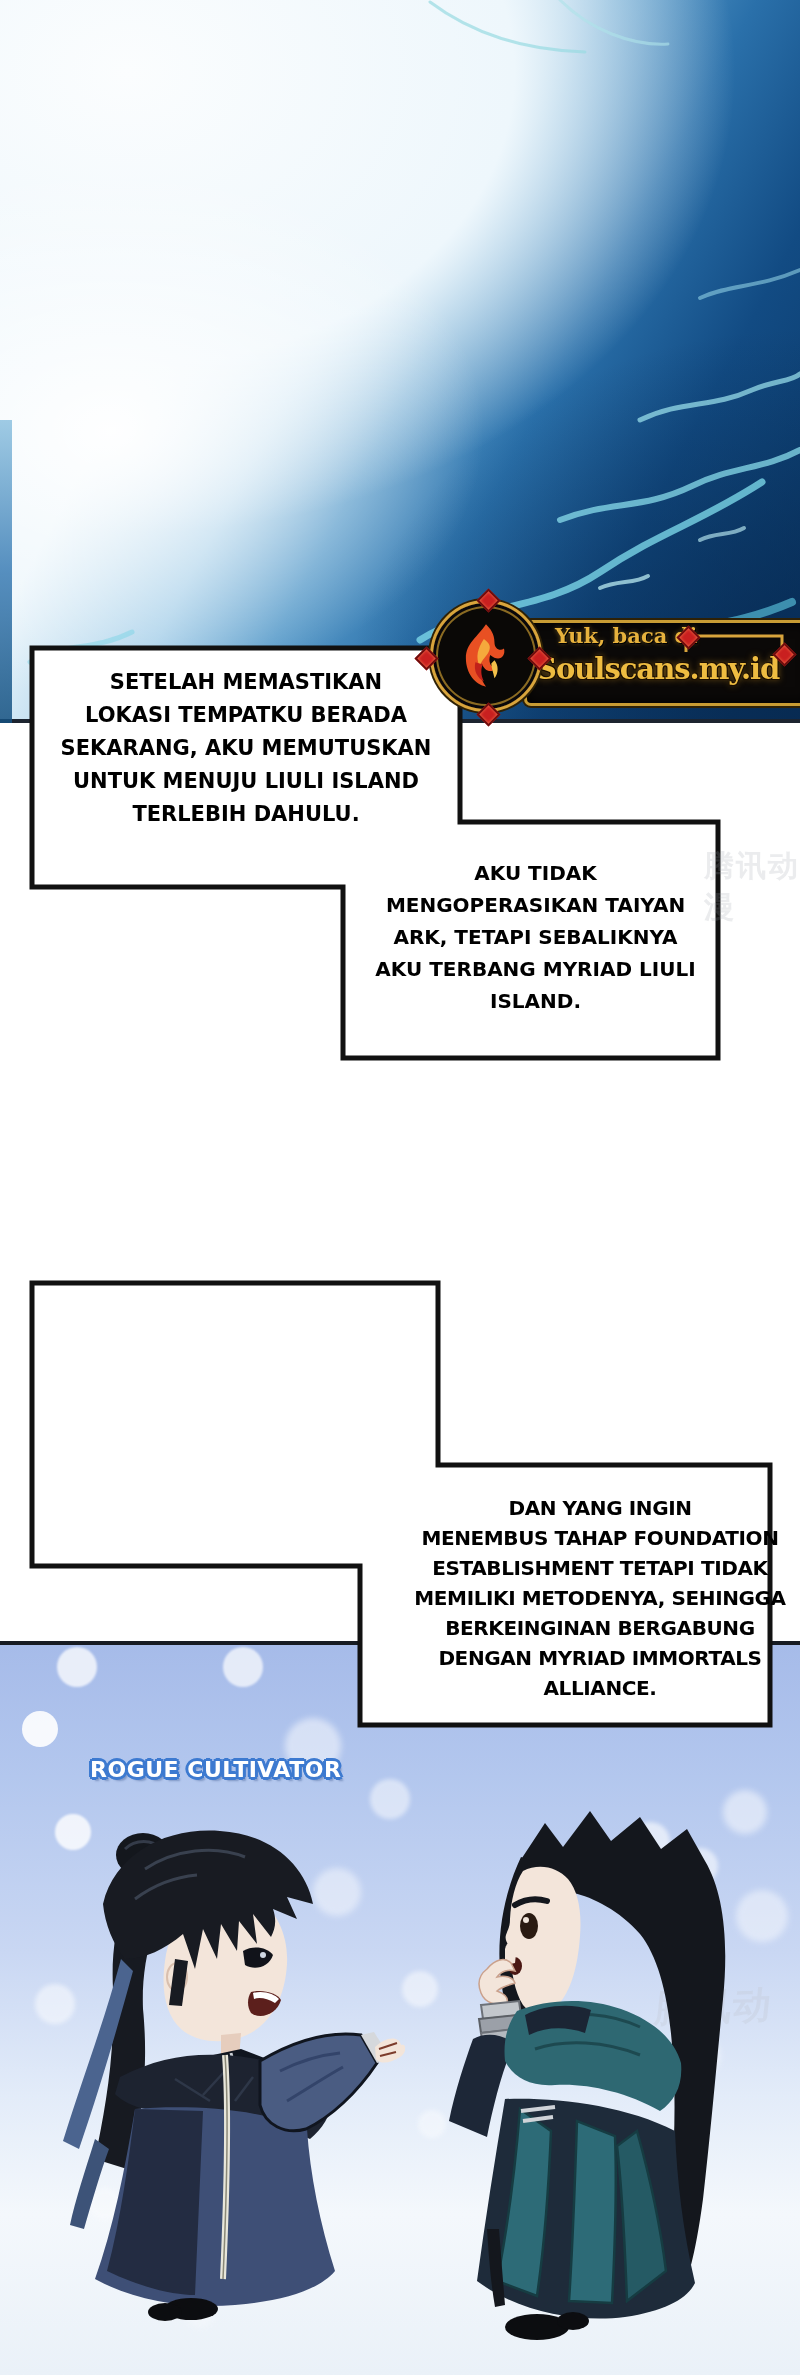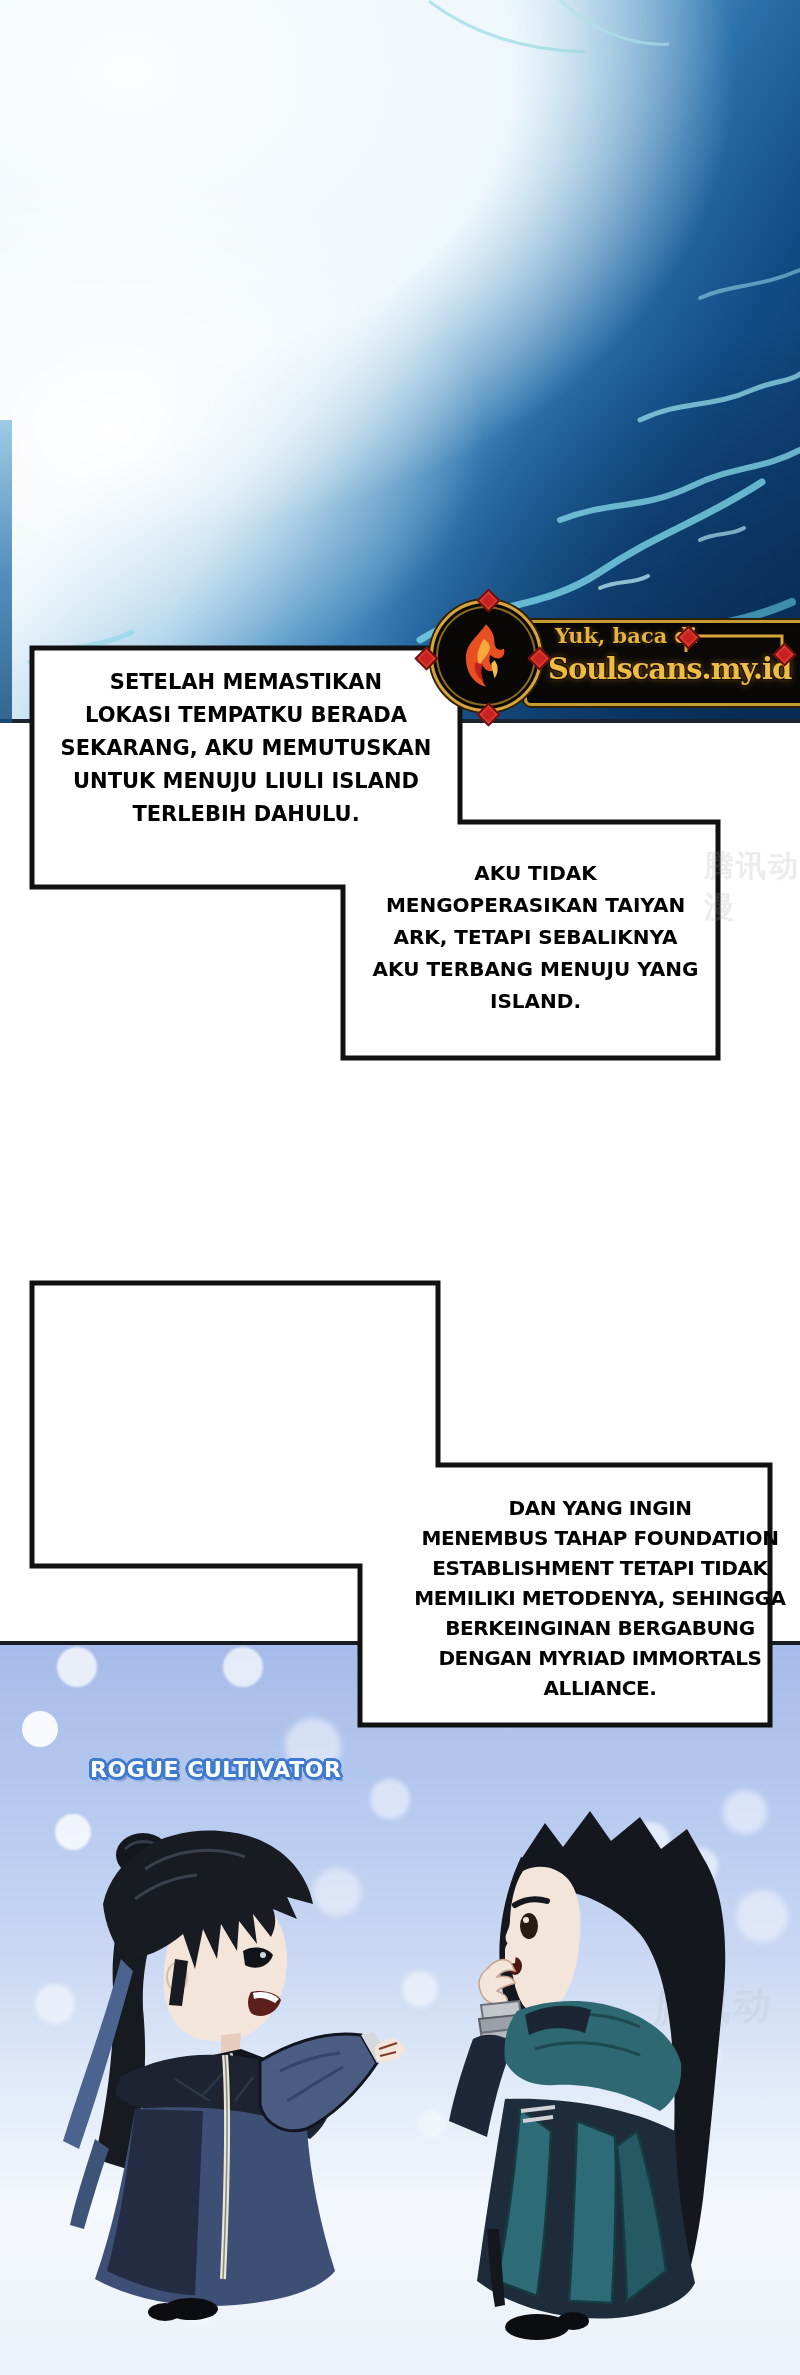--- a/index.html
+++ b/index.html
@@ -29,21 +29,21 @@
 
   
   .badge-wrap{position:absolute;left:424px;top:596px;width:380px;height:130px;}
   .banner{position:absolute;left:100px;top:24px;width:290px;height:86px;box-sizing:border-box;
     background:#0b0908;border:3px solid #c89c34;border-radius:7px;
     box-shadow:0 0 0 2px #2e2106, inset 0 0 14px #000;}
   .tagline{position:absolute;left:131px;top:27px;font-family:"DejaVu Serif",serif;
     font-weight:700;font-size:21px;color:#e7b23d;text-shadow:1px 1px 0 #000,0 0 5px rgba(250,190,60,.4);}
   .sitename{position:absolute;left:112px;top:56px;font-family:"DejaVu Serif",serif;
     font-weight:700;font-size:29px;color:#eebc41;letter-spacing:-1px;
-    text-shadow:1px 1px 0 #1a0e00,-1px 1px 0 #1a0e00,1px -1px 0 #1a0e00,0 0 7px rgba(255,180,40,.55);padding-left:12px;}
+    text-shadow:1px 1px 0 #1a0e00,-1px 1px 0 #1a0e00,1px -1px 0 #1a0e00,0 0 7px rgba(255,180,40,.55);}
   .circle-badge{position:absolute;left:6px;top:4px;width:112px;height:112px;border-radius:50%;
     background:#0a0806;border:3px solid #d8a43c;box-sizing:border-box;
     box-shadow:0 0 0 2px #2e2106, inset 0 0 0 3px #09070a, inset 0 0 0 5px #8a6a22;}
   .dia{position:absolute;width:13px;height:13px;background:#c92020;border:2px solid #6e0e0e;
     transform:rotate(45deg);box-shadow:inset 0 0 3px #ff7a50;}
 
   
   .scene{position:absolute;left:0;top:1641px;width:800px;height:734px;
     border-top:4px solid #171b22;box-sizing:border-box;
     background:linear-gradient(to bottom,#a6bbe9 0%,#b3c7ee 18%,#c9d7f3 42%,#e3ecf9 62%,#f4f8fc 78%,#eaf1f8 100%);}
@@ -211,21 +211,21 @@
     <polygon points="4,4 432,4 432,178 690,178 690,414 315,414 315,243 4,243" fill="#ffffff" stroke="#111111" stroke-width="5"></polygon>
   </svg>
   <div class="balloon-text bt1">SETELAH MEMASTIKAN
 LOKASI TEMPATKU BERADA
 SEKARANG, AKU MEMUTUSKAN
 UNTUK MENUJU LIULI ISLAND
 TERLEBIH DAHULU.</div>
   <div class="balloon-text bt2">AKU TIDAK
 MENGOPERASIKAN TAIYAN
 ARK, TETAPI SEBALIKNYA
-AKU TERBANG MENUJU YANG
+AKU TERBANG MYRIAD LIULI
 ISLAND.</div>
 
   <div class="wm wm1">腾讯动漫</div>
 
   <div class="badge-wrap">
     <div class="banner"></div>
     <svg class="abs" style="left:0;top:0" width="380" height="130" viewBox="0 0 380 130">
       <polyline points="262,56 262,40 358,40 358,56" fill="none" stroke="#d8a43c" stroke-width="3"></polyline>
     </svg>
     <div class="tagline">Yuk, baca di</div>

